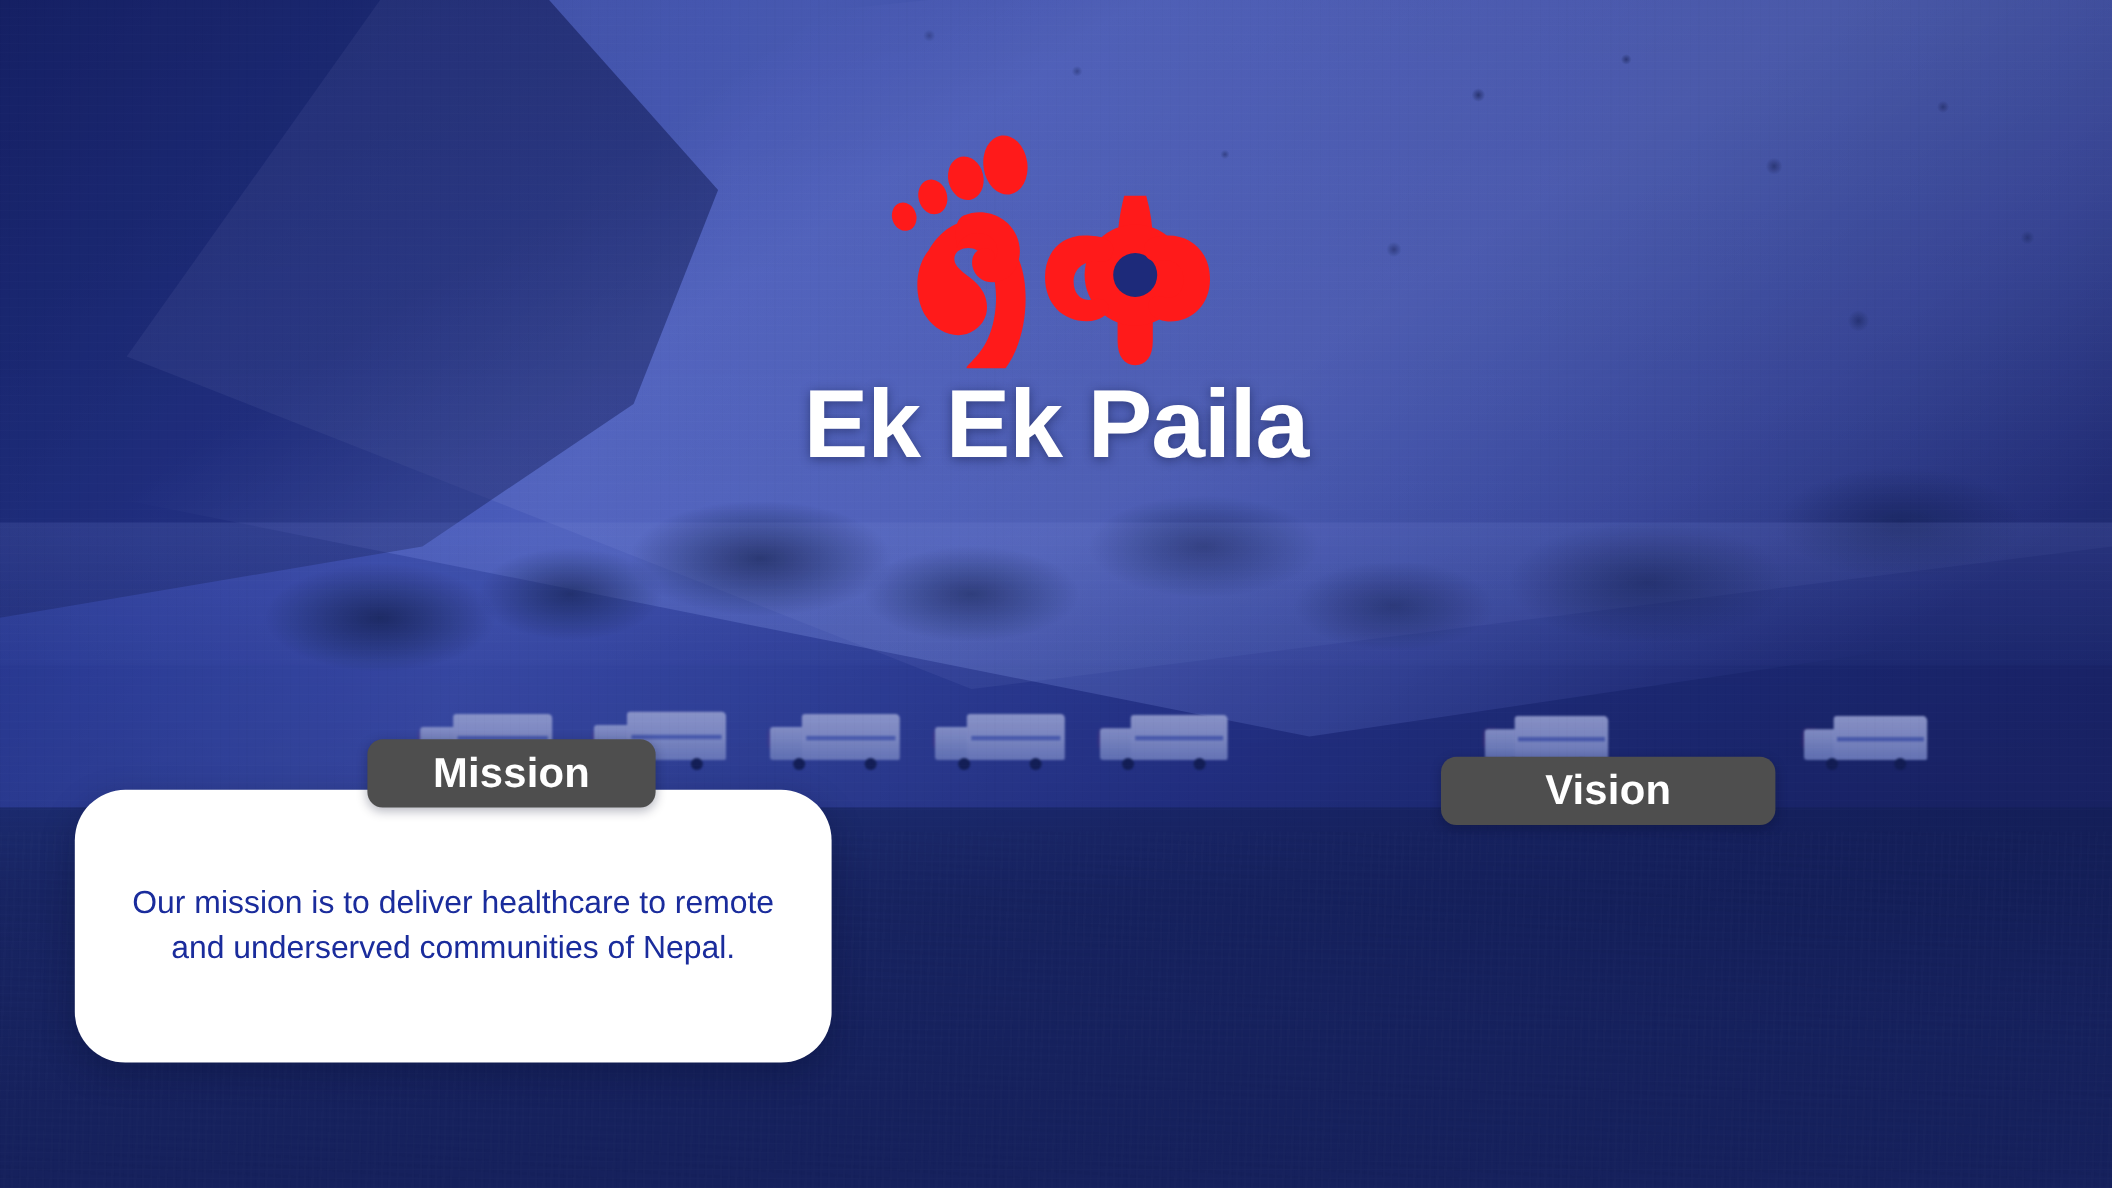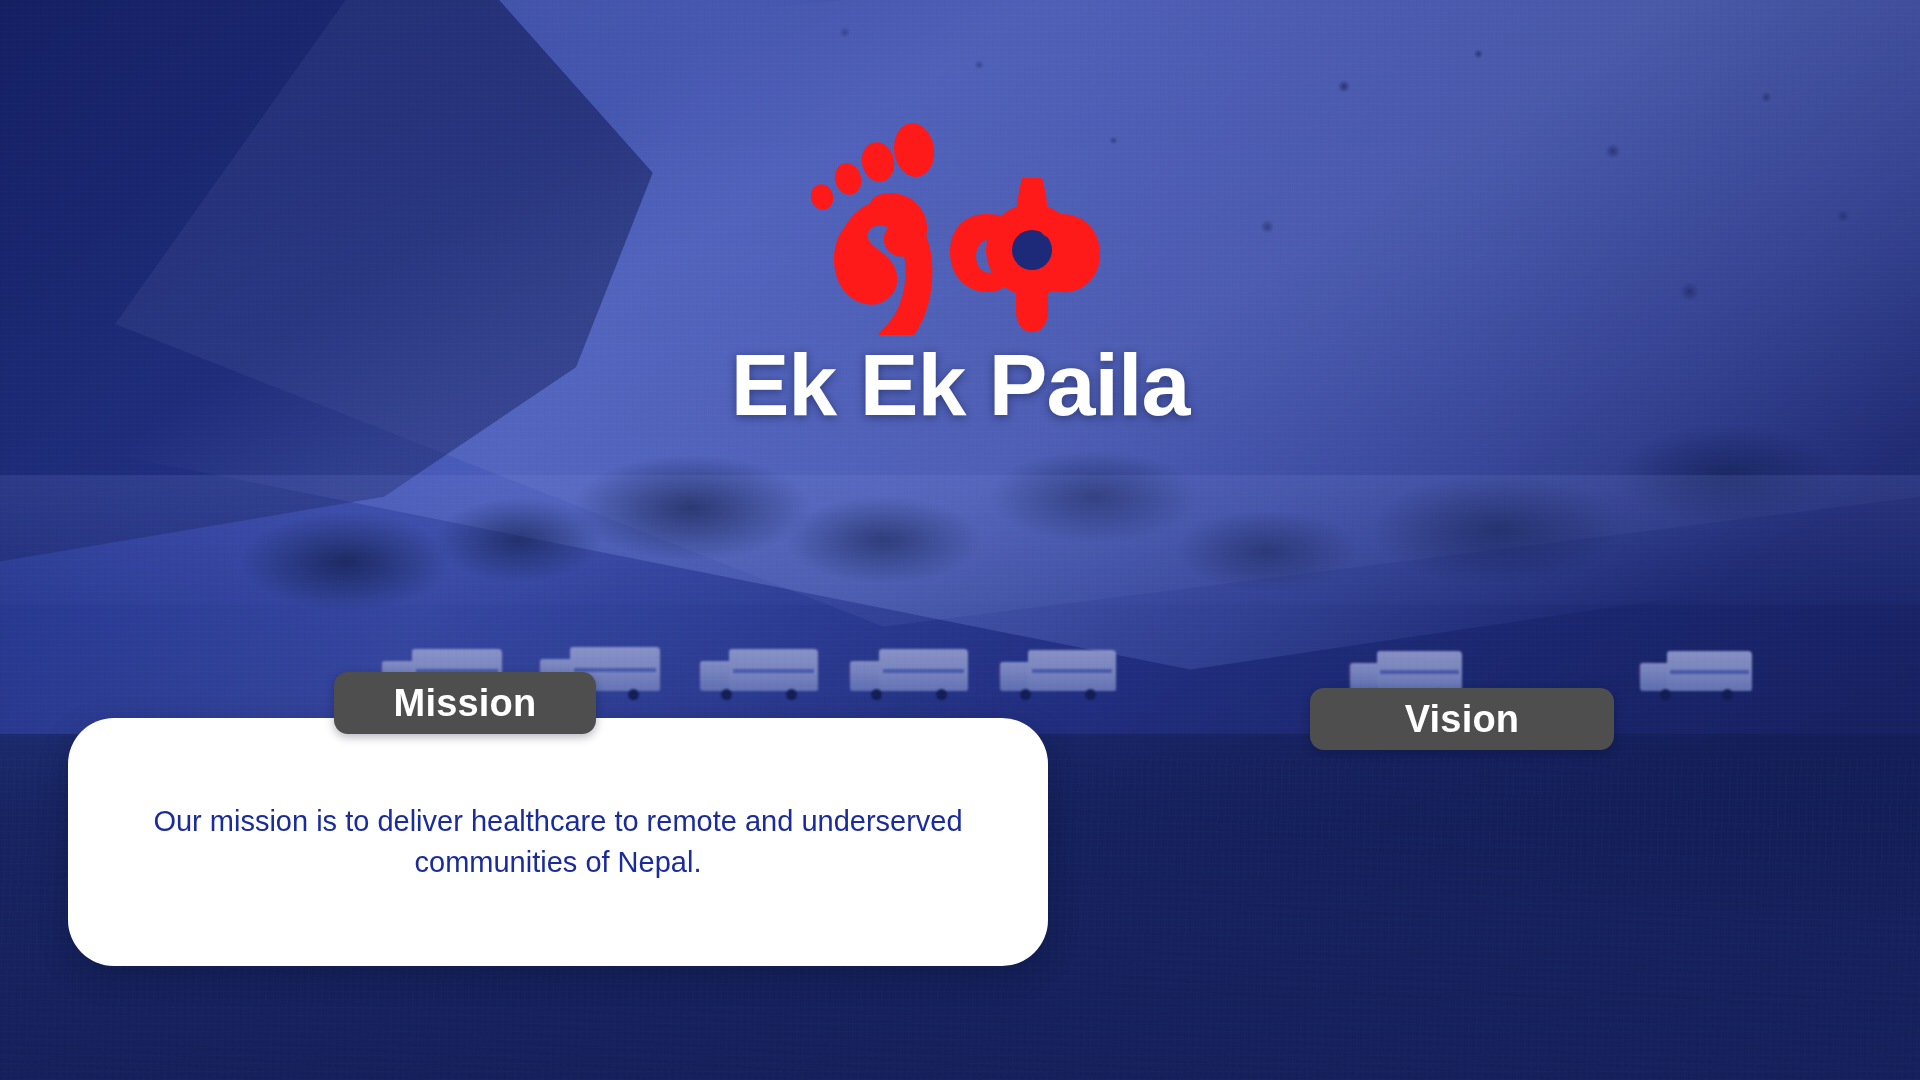--- a/index.html
+++ b/index.html
@@ -186,21 +186,21 @@
   .card {
     position: absolute;
     background: #ffffff;
     border-radius: 46px;
     box-shadow: 0 10px 30px rgba(5,10,40,.28);
     display: flex;
     align-items: center;
     justify-content: center;
     padding: 34px 44px;
   }
-  #card-mission { left: 68px;   top: 718px; width: 980px;  height: 248px; }
+  #card-mission { left: 68px;   top: 718px; width: 688px;  height: 248px; }
   #card-vision  { left: 1030px; top: 712px; width: 824px;  height: 254px; }
 
   .card-text {
     width: 100%;
     text-align: center;
     color: #1a2c9c;
     font-size: 29px;
     line-height: 1.40;
     font-weight: 400;
     font-family: "Liberation Sans", sans-serif;

